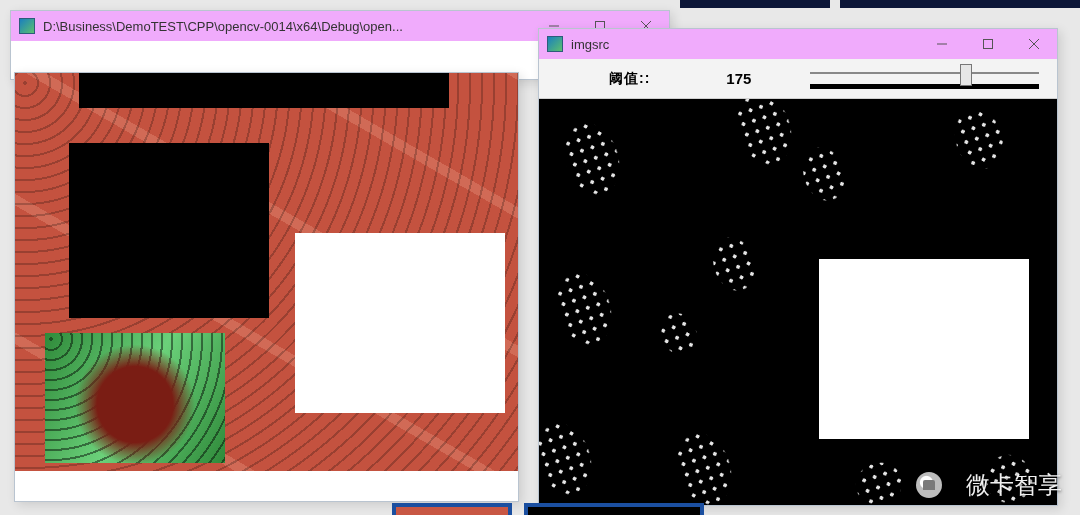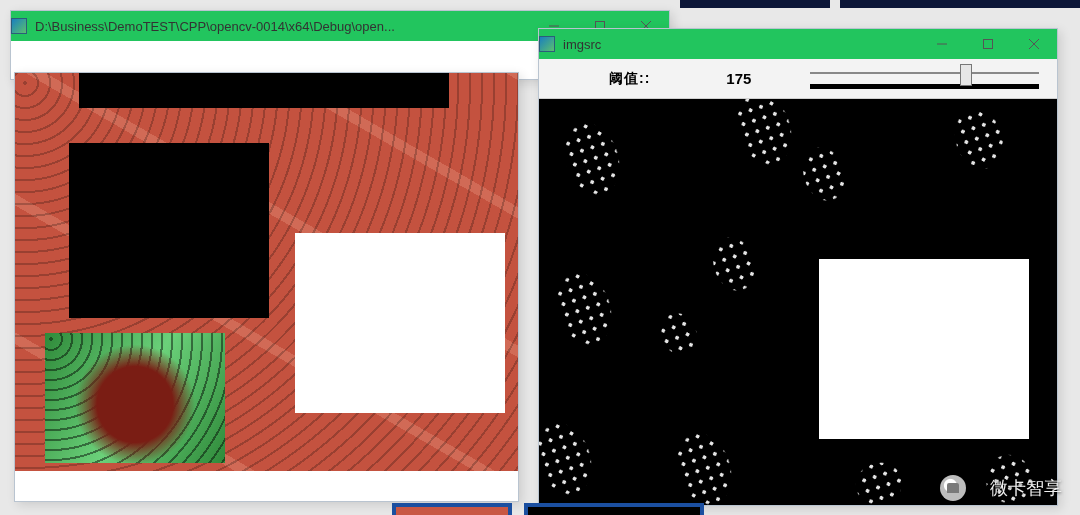--- a/index.html
+++ b/index.html
@@ -18,21 +18,22 @@
   .window {
     position: absolute;
     background: #fff;
     border: 1px solid #b9c4d0;
     box-shadow: 3px 3px 10px rgba(0,0,0,.12);
   }
   .titlebar {
     height: 30px;
     display: flex;
     align-items: center;
-    background: #22c55e;
+    background: #f0abfc;
+    padding-left: 8px;
     color: #333;
   }
   .titlebar .appicon {
     width: 16px; height: 16px;
     background: linear-gradient(135deg,#1a7fbf 0%,#5cc06e 100%);
     margin-right: 8px;
     border:1px solid #2c5d7a;
   }
   .titlebar .title { flex: 0 0 auto; }
   .titlebar .spacer { flex: 1 1 auto; }
@@ -97,21 +98,21 @@
     background-size: 11px 11px;
     -webkit-mask: radial-gradient(ellipse 48% 50% at 50% 50%, #000 58%, transparent 62%);
             mask: radial-gradient(ellipse 48% 50% at 50% 50%, #000 58%, transparent 62%);
     transform: rotate(-18deg);
     opacity:.9;
   }
   
   .watermark {
     position:absolute; right:18px; bottom:14px;
     display:flex; align-items:center; gap:24px;
-    color:#f0f0f0; font-size:18px; font-weight:500;
+    color:#f0f0f0; font-size:24px; font-weight:500;
     text-shadow:0 1px 3px rgba(0,0,0,.7);
     font-family: "Microsoft YaHei","PingFang SC",sans-serif;
   }
   .wm-icon {
     width:26px;height:26px;border-radius:50%;
     background:radial-gradient(circle at 40% 40%, #fff 0 6px, #bdbdbd 7px 100%);
     box-shadow:0 0 4px rgba(0,0,0,.6);
     display:flex;align-items:center;justify-content:center;
   }
   .wm-icon::after{content:"";width:12px;height:10px;background:#7a7a7a;border-radius:2px 2px 0 0;}

